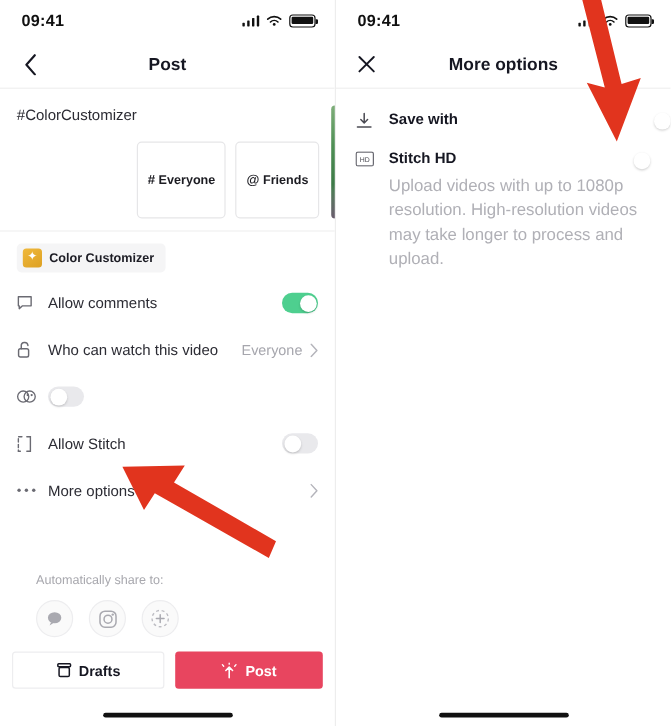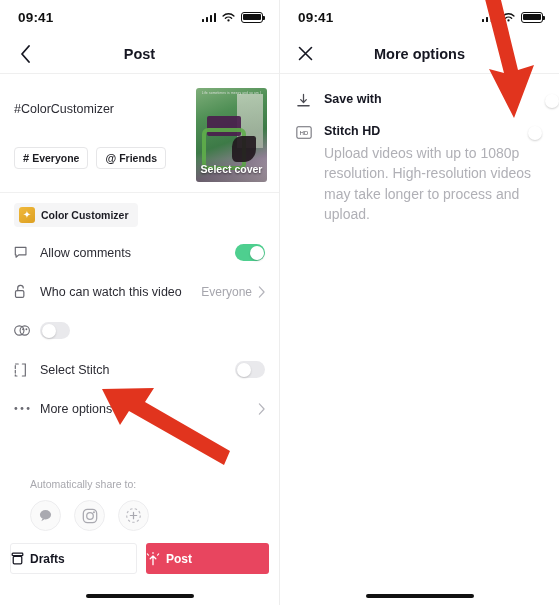--- a/index.html
+++ b/index.html
@@ -47,21 +47,21 @@
     position: relative; border-bottom: 1px solid #efefef;
   }
   .nav-title { font-size: 14.5px; font-weight: 700; color: #161722; }
   .nav-left {
     position: absolute; left: 12px; top: 50%; transform: translateY(-50%);
     width: 26px; height: 26px; display: flex; align-items: center; justify-content: center;
   }
 
   
   .caption-block { display: flex; padding: 14px 12px 10px 14px; }
-  .caption-col { flex: 1; display: flex; flex-direction: column; justify-content: center; min-height: 88px; }
+  .caption-col { flex: 1; display: flex; flex-direction: row; justify-content: flex-end; min-height: 88px; }
   .caption-text { font-size: 12.5px; color: #2b2b33; line-height: 1.3; }
   .chips { display: flex; gap: 8px; margin-top: 30px; }
   .chip {
     border: 1px solid #e6e6e8; border-radius: 4px; padding: 4px 8px;
     font-size: 10.5px; font-weight: 700; color: #1c1c22; background: #fff;
     display: flex; align-items: center; gap: 3px; white-space: nowrap;
   }
   .chip-sym { font-size: 11px; font-weight: 700; }
 
   .cover {
@@ -148,21 +148,21 @@
     display: flex; align-items: center; justify-content: center; color: #a9a9b0;
   }
 
   
   .btnbar {
     position: absolute; left: 10px; right: 10px; bottom: 31px;
     display: flex; gap: 9px;
   }
   .btn {
     height: 31px; border-radius: 3px; display: flex; align-items: center;
-    gap: 6px; font-size: 12px; font-weight: 700;
+    justify-content: center; gap: 6px; font-size: 12px; font-weight: 700;
   }
   .btn-drafts { flex: 0 0 127px; border: 1px solid #ededef; background: #fff; color: #161722; }
   .btn-post { flex: 1; background: #e8455f; color: #fff; }
 
   .homebar {
     position: absolute; bottom: 7px; left: 50%; transform: translateX(-50%);
     width: 108px; height: 4.5px; border-radius: 3px; background: #111;
   }
 
   
@@ -290,21 +290,21 @@
         <span class="toggle"></span>
       </div>
 
       <div class="row">
         <span class="row-ico">
           <svg width="13" height="14" viewBox="0 0 14 15">
             <path d="M4.6 1H1.4v13h3.2" stroke="#6a6a72" stroke-width="1.25" fill="none" stroke-dasharray="3 2" stroke-linecap="round"></path>
             <path d="M9 1h3.2v13H9" stroke="#6a6a72" stroke-width="1.25" fill="none" stroke-linecap="round"></path>
           </svg>
         </span>
-        <span class="row-label">Select Stitch</span>
+        <span class="row-label">Allow Stitch</span>
         <span class="toggle"></span>
       </div>
 
       <div class="row">
         <span class="row-ico">
           <svg width="16" height="5" viewBox="0 0 17 5">
             <circle cx="2" cy="2.5" r="1.5" fill="#6a6a72"></circle>
             <circle cx="8.5" cy="2.5" r="1.5" fill="#6a6a72"></circle>
             <circle cx="15" cy="2.5" r="1.5" fill="#6a6a72"></circle>
           </svg>

